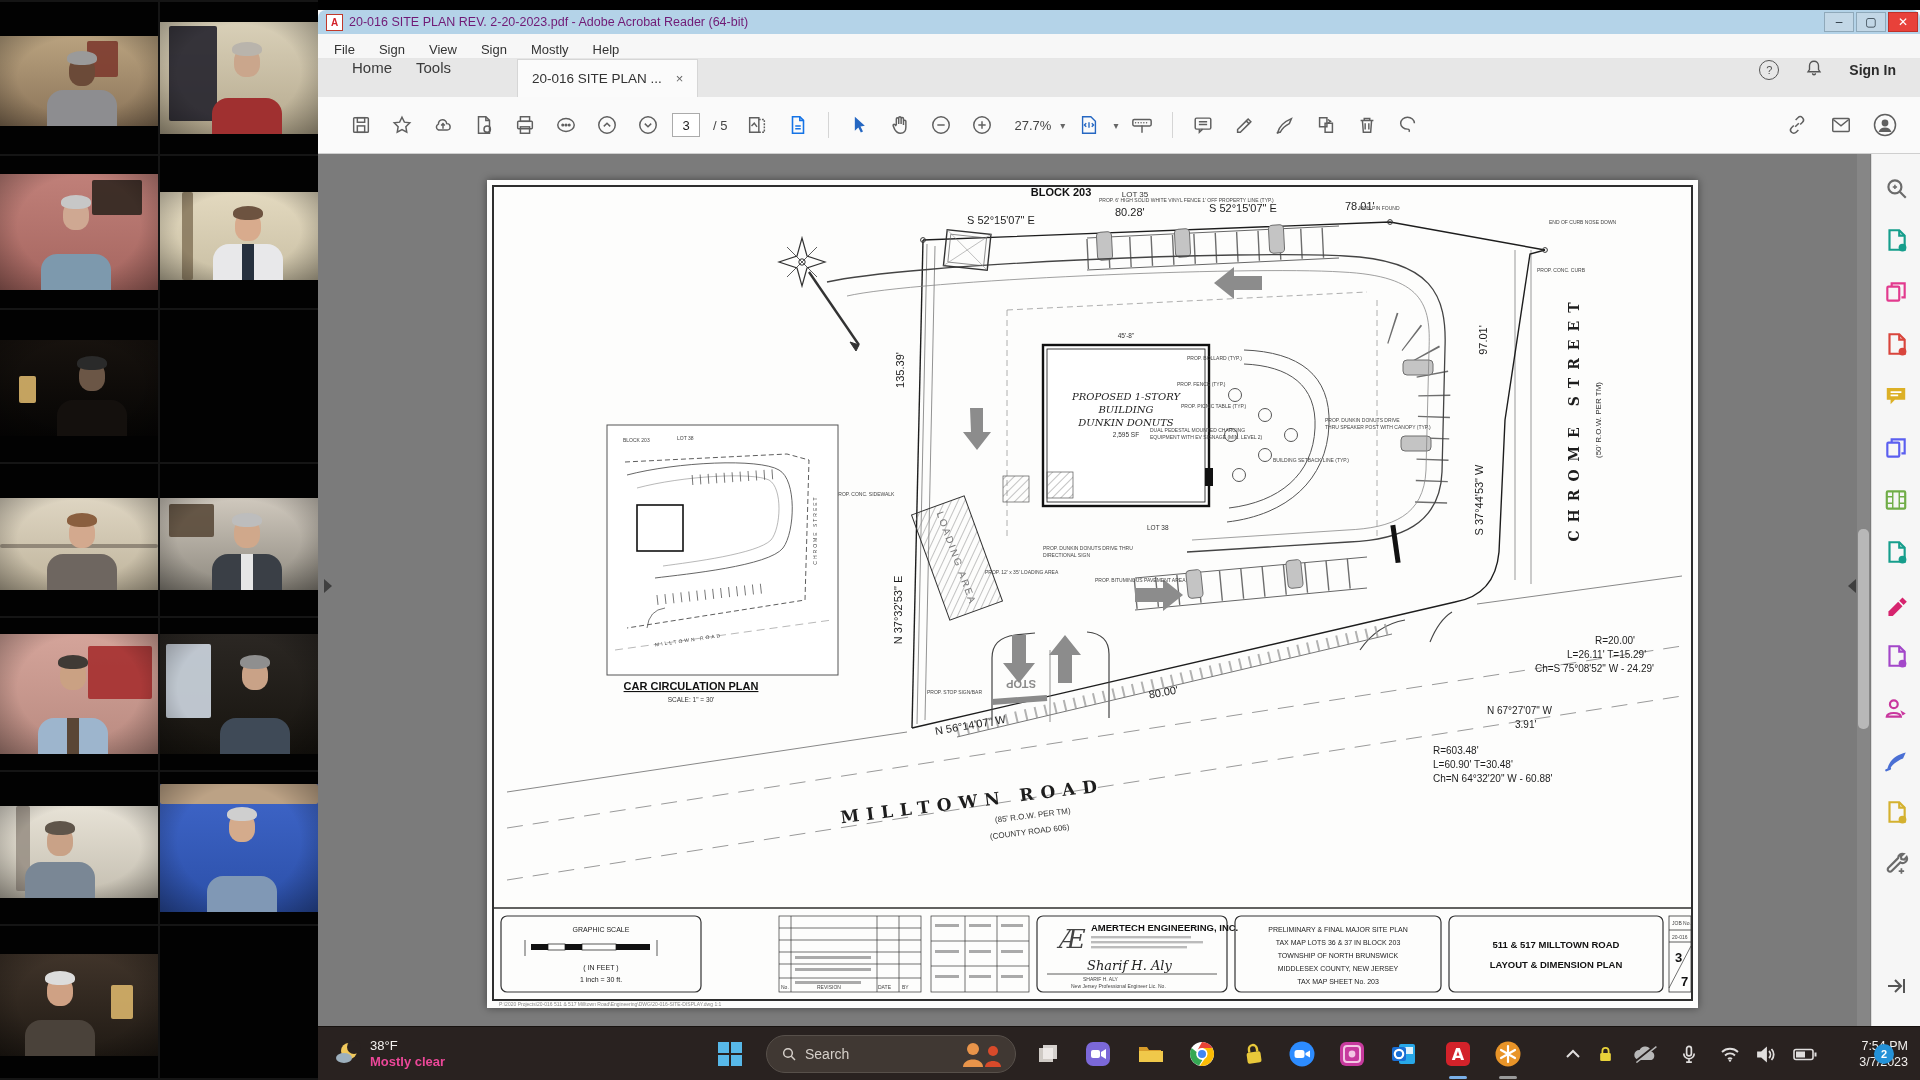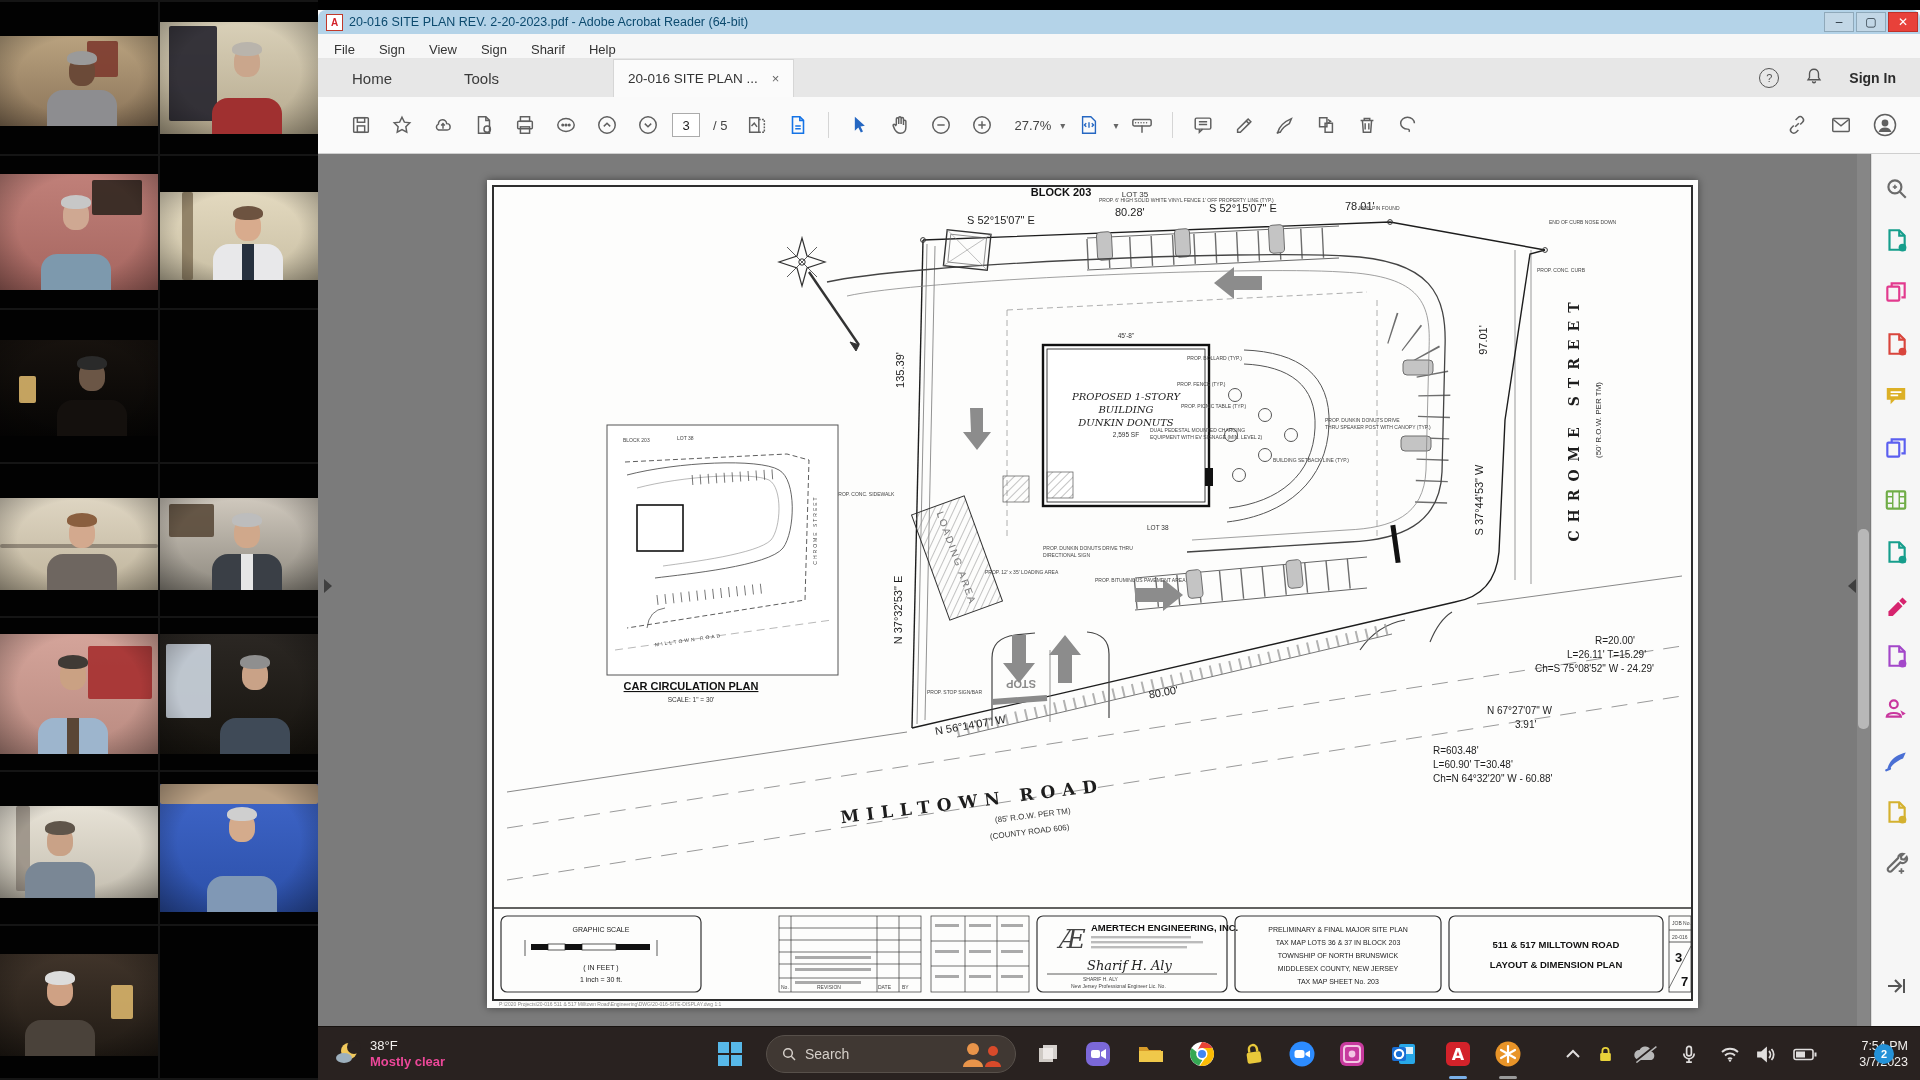--- a/index.html
+++ b/index.html
@@ -22,30 +22,30 @@
     border-radius:50% 50% 40% 40%;background:var(--hair,#555);}
   .torso{position:absolute;left:calc(var(--hx,50%) - 35px);bottom:0;width:70px;height:36px;
     border-radius:16px 16px 0 0;z-index:1;
     background:linear-gradient(90deg,var(--shirt,#666) 42%,var(--tie,var(--shirt,#666)) 42%,
       var(--tie,var(--shirt,#666)) 58%,var(--shirt,#666) 58%);}
 
   
   #acrobat{position:absolute;left:318px;top:10px;width:1602px;height:1016px;background:#fafafa;}
   .titlebar{height:24px;background:#b4d3e8;display:flex;align-items:center;padding:0 0 0 8px;
     border-radius:8px 8px 0 0;}
-  .titlebar .title{font-size:12.5px;color:#0c4a6e;margin-left:6px;flex:1;white-space:nowrap;overflow:hidden;}
+  .titlebar .title{font-size:12.5px;color:#701a75;margin-left:6px;flex:1;white-space:nowrap;overflow:hidden;}
   .wbtn{width:30px;height:20px;display:flex;align-items:center;justify-content:center;
     font-size:12px;color:#24323c;background:#c2d7e6;border:1px solid #8fa9ba;margin-left:2px;box-sizing:border-box;}
   .wbtn.close{background:#e8413a;color:#fff;border-color:#c03028;margin-right:2px;}
   .appico{width:15px;height:15px;background:#fff;border:1px solid #c0392b;display:flex;align-items:center;justify-content:center;
     font-size:10px;font-weight:bold;color:#d3222a;}
   .menubar{height:24px;background:#f7f7f7;display:flex;align-items:center;gap:24px;padding-left:16px;
     border-bottom:1px solid #e6e6e6;}
   .menubar span{font-size:13px;color:#333;margin-top:6px;}
-  .tabbar{height:38px;background:#e7e7e7;display:flex;align-items:center;position:relative;gap:48px;}
+  .tabbar{height:38px;background:#e7e7e7;display:flex;position:relative;}
   .tab-plain{font-size:15px;color:#3a3a3a;padding:0 12px;}
   .tab-home{margin-left:22px;}
   .tab-doc{height:38px;margin-left:54px;background:#fbfbfb;border:1px solid #d6d6d6;border-bottom:none;
     display:flex;align-items:center;gap:14px;padding:0 14px;box-sizing:border-box;}
   .tab-doc .lbl{font-size:13.5px;color:#333;}
   .tab-doc .x{font-size:13px;color:#666;}
   .tabbar-right{position:absolute;right:24px;display:flex;align-items:center;gap:26px;}
   .helpico{width:18px;height:18px;border:1.4px solid #555;border-radius:50%;display:flex;align-items:center;
     justify-content:center;font-size:11px;color:#555;}
   .signin{font-size:14px;color:#2b2b2b;font-weight:bold;}
@@ -222,21 +222,21 @@
       <div class="wbtn">▢</div>
       <div class="wbtn close">✕</div>
     </div>
 
     <div class="menubar">
 
     <span>File</span>
         <span>Sign</span>
         <span>View</span>
         <span>Sign</span>
-        <span>Sharif</span>
+        <span>Mostly</span>
         <span>Help</span>
       </div>
 
     <div class="tabbar">
       <span class="tab-plain tab-home">Home</span>
       <span class="tab-plain">Tools</span>
       <div class="tab-doc">
         <span class="lbl">20-016 SITE PLAN ...</span>
         <span class="x">×</span>
       </div>

